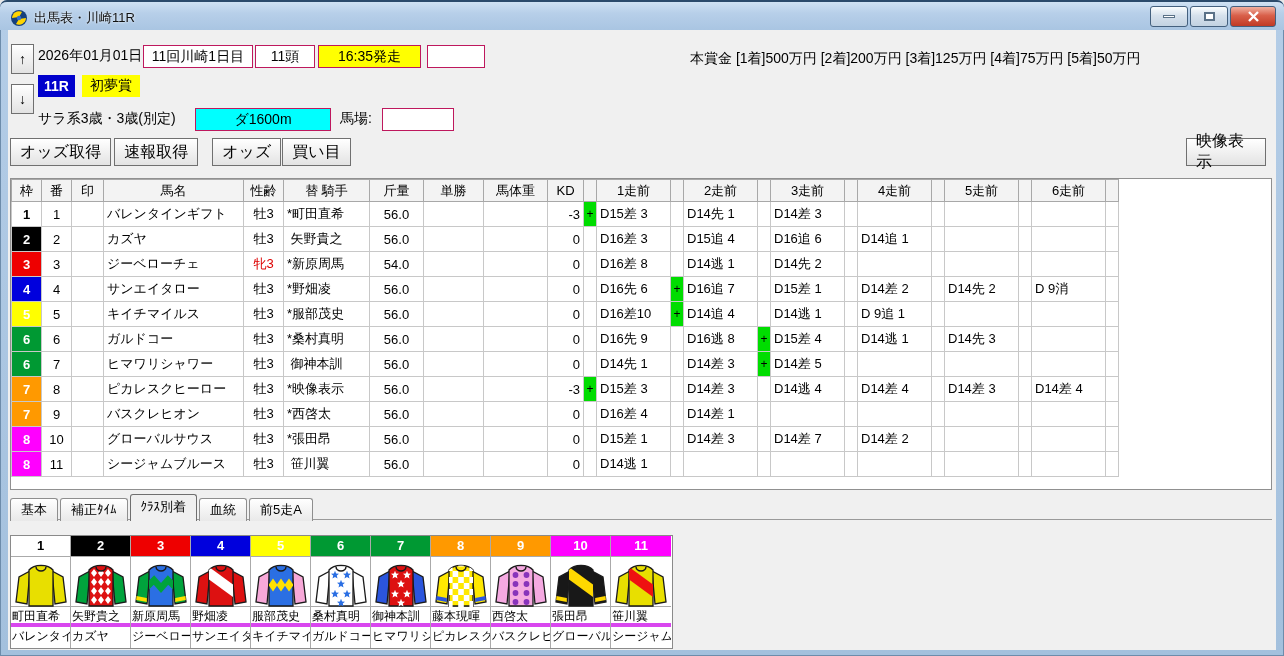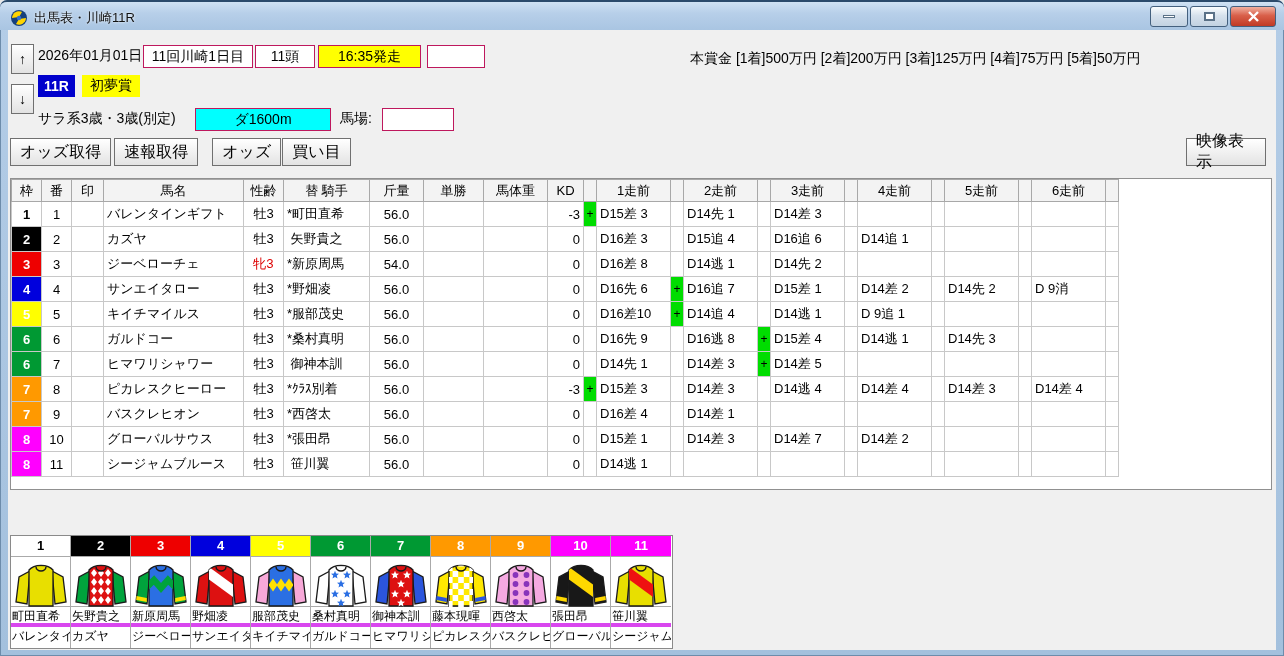--- a/index.html
+++ b/index.html
@@ -53,21 +53,21 @@
     background:#fff; border:1px solid #909090; overflow:hidden; }
   table.grid { border-collapse:collapse; table-layout:fixed; font-size:13px; }
   .grid th { height:22px; background:#f3f3f3; border:1px solid #a8a8a8;
     font-weight:normal; text-align:center; white-space:nowrap; overflow:hidden; }
   .grid td { height:25px; border:1px solid #c8c8c8; padding:0 3px;
     white-space:nowrap; overflow:hidden; background:#fff; }
   .grid td.c { text-align:center; }
   .grid td.r { text-align:right; }
   .grid td.waku { text-align:center; font-weight:bold; padding:0; }
   .grid td.plus { padding:0; text-align:center; font-size:12px; }
-  .sex-f { color:#dd0000;font-family:Liberation Mono, monospace; }
+  .sex-f { color:#dd0000; }
 
   
   .tabs { position:absolute; left:2px; top:464px; height:26px; width:1262px;
     border-bottom:1px solid #9a9a9a; }
   .tab { display:inline-block; position:relative; top:3px; height:23px; line-height:21px;
     padding:0 10px; margin-right:2px; font-size:13px; background:linear-gradient(#ffffff,#e9e9e9);
     border:1px solid #8e8e8e; border-bottom:none; border-radius:3px 3px 0 0; color:#000; }
   .tab.active { top:0; height:27px; line-height:24px; background:#f0f0f0; z-index:3;
     border-color:#6f6f6f; }
 
@@ -383,21 +383,21 @@
               <td class="plus"></td>
               <td></td>
               <td class="plus"></td>
             </tr>
             <tr>
               <td class="waku" style="background:#ff9900;color:#ffffff">7</td>
               <td class="c">8</td>
               <td class="c"></td>
               <td>ピカレスクヒーロー</td>
               <td class="c">牡3</td>
-              <td>*ｸﾗｽ別着</td>
+              <td>*映像表示</td>
               <td class="c">56.0</td>
               <td></td>
               <td></td>
               <td class="r">-3</td>
               <td class="plus" style="background:#00dd00">+</td>
               <td>D15差 3</td>
               <td class="plus"></td>
               <td>D14差 3</td>
               <td class="plus"></td>
               <td>D14逃 4</td>
@@ -481,20 +481,21 @@
               <td class="plus"></td>
               <td></td>
               <td class="plus"></td>
               <td></td>
               <td class="plus"></td>
             </tr>
           </tbody>
         </table>
     </div>
 
+    <div class="tabs" id="tab-strip"><div class="tab">基本</div><div class="tab">補正ﾀｲﾑ</div><div class="tab active">ｸﾗｽ別着</div><div class="tab">血統</div><div class="tab">前5走A</div></div>
 
     <div class="silks" id="silks-panel">
         <div class="scol">
           <div class="snum" style="background:#ffffff;color:#000">1</div>
           <div class="ssilk">
             <svg width="56" height="50" viewBox="0 0 56 50">
     <defs>
                 <clipPath id="bclip0">
                   <path d="M16,13 C21,7 35,7 40,13 L40,50 L16,50 Z"></path>
                 </clipPath>

